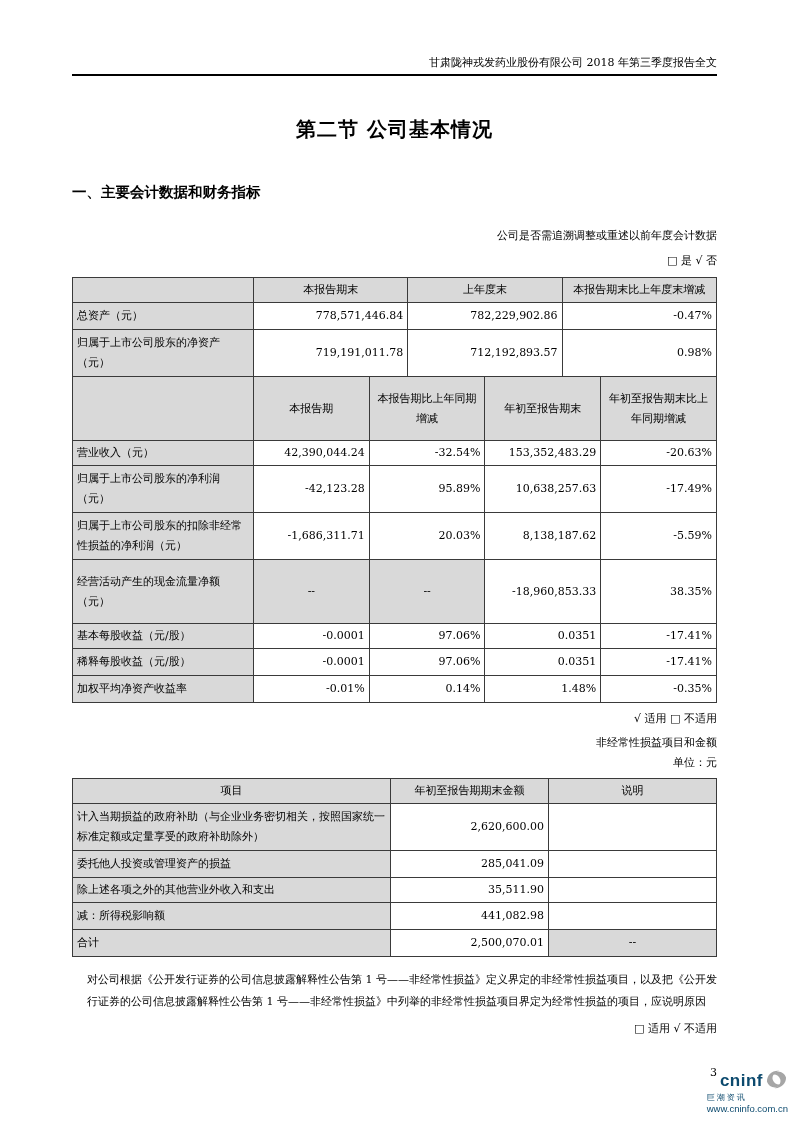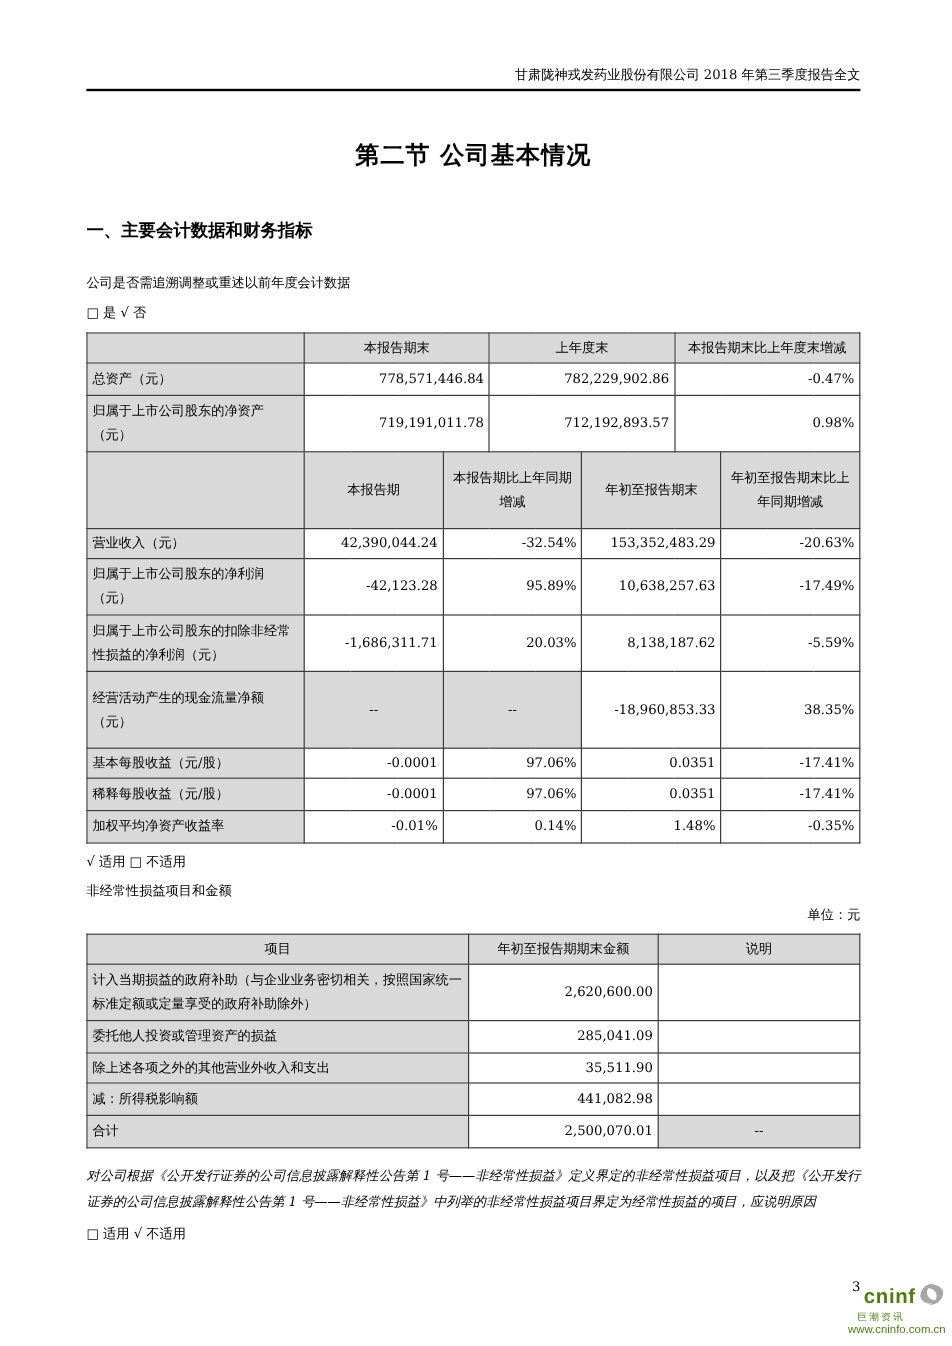--- a/index.html
+++ b/index.html
@@ -27,21 +27,21 @@
     text-align: center;
     font-size: 20px;
     font-weight: bold;
     letter-spacing: 1px;
   }
   .sec-heading {
     margin: 40px 0 0 0;
     font-size: 14.5px;
     font-weight: bold;
   }
-  .body-line { margin: 0; font-size: 11px; line-height: 15px; }
+  .body-line { margin: 0; font-size: 11px; line-height: 15px; text-align: right; }
   .mt26 { margin-top: 26px; }
   .mt10 { margin-top: 10px; }
   .mt9  { margin-top: 9px; }
   .mt8  { margin-top: 8px; }
   .unit-line { text-align: right; margin-top: 5px; }
 
   table.fin {
     border-collapse: collapse;
     table-layout: fixed;
     width: 645px;
@@ -60,36 +60,35 @@
   td.lbl   { background:#d9d9d9; text-align:left; padding-left:5px; }
   td.num   { background:#fff; text-align:right; padding-right:4px; }
   td.dash  { background:#d9d9d9; text-align:center; }
   td.blank { background:#fff; }
   tr.rh-h1 { height: 21px; }
   tr.rh-s  { height: 27px; padding-left: 38px; }
   tr.rh-m  { height: 47px; }
   tr.rh-h2 { height: 64px; }
 
   .closing {
-    margin: 12px 0 0 0;
+    margin: 12px 0 0 15px;
     font-size: 11px;
     line-height: 22px;
     text-align: justify;
-    font-style: italic;
   }
   .page-num {
     margin-top: 30px;
     text-align: right;
     font-size: 11px;
   }
   .logo {
     position: absolute;
     right: 5px; bottom: 8px;
-    text-align: center;
-    color: #4d7c0f;
+    text-align: left;
+    color: #0c4a6e;
     font-family: "Liberation Sans", sans-serif;
     line-height: 1.1;
   }
   .logo-top { display:flex; align-items:center; justify-content:flex-end; gap:2px; }
   .logo-name { font-size: 17px; font-weight: bold; letter-spacing: .5px; }
   .logo-cn { font-size: 8px; letter-spacing: 2px; margin: 0 26px 1px 0; }
   .logo-url { font-size: 9.5px; }
 </style>
 </head>
 <body>

